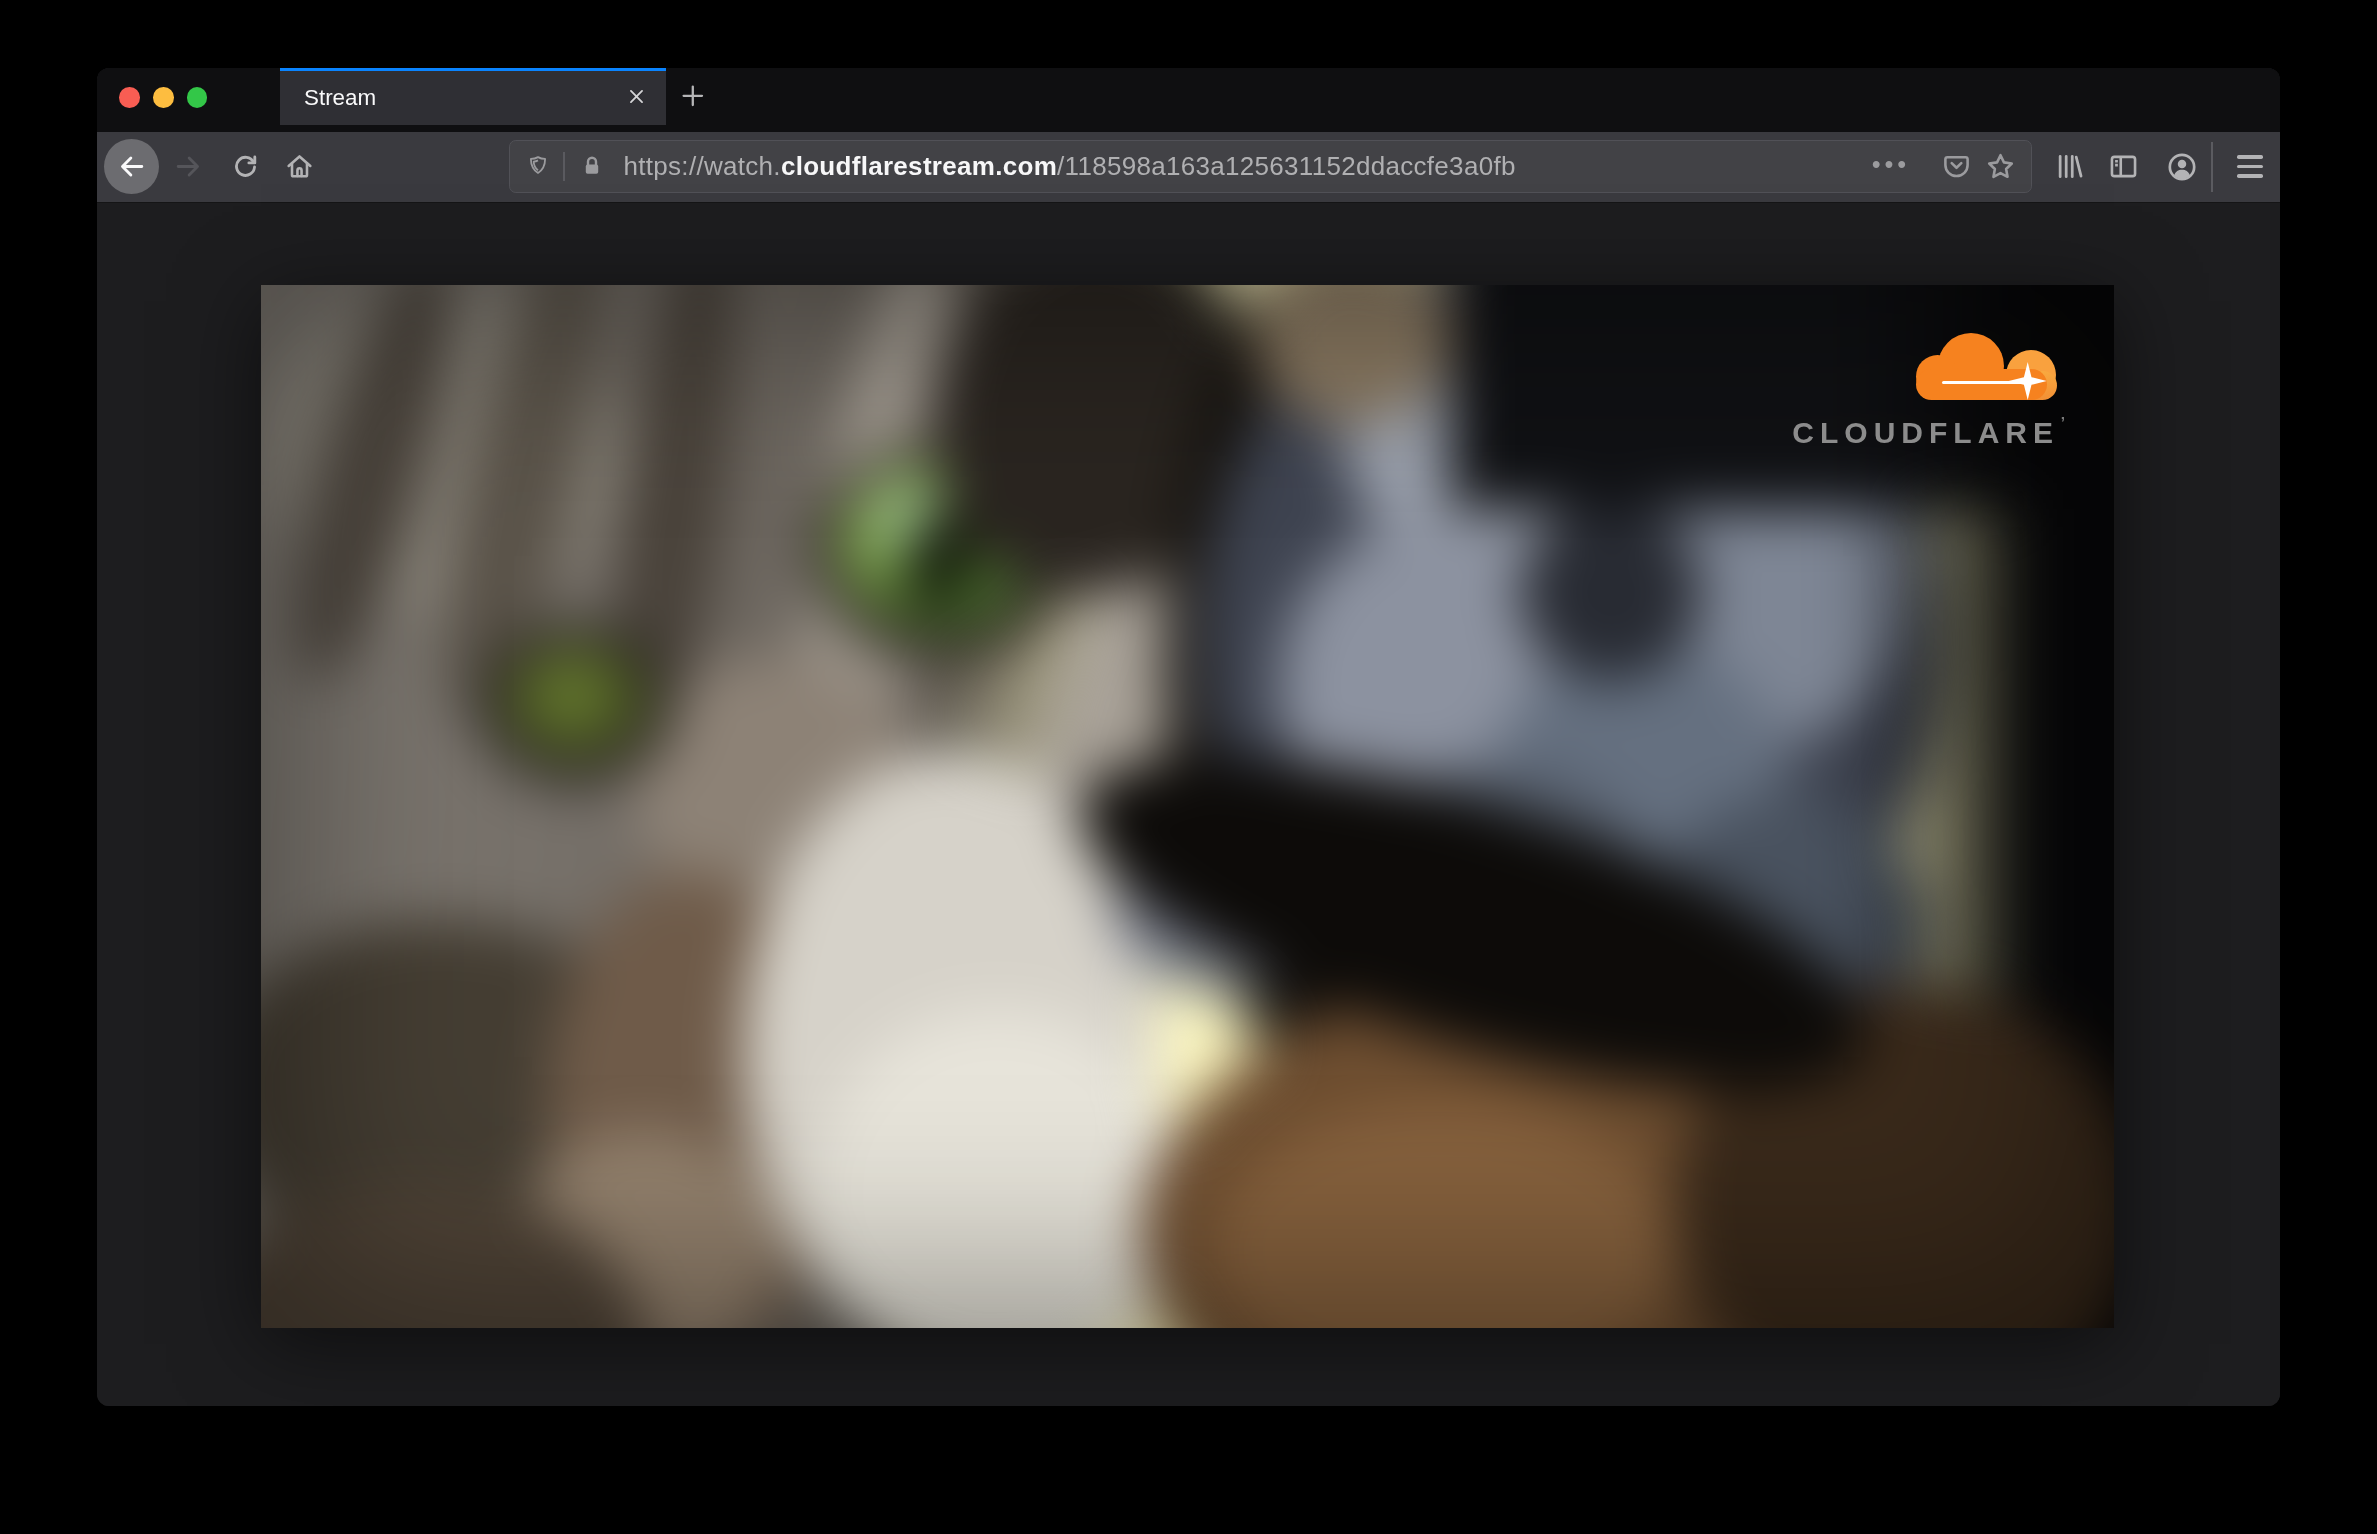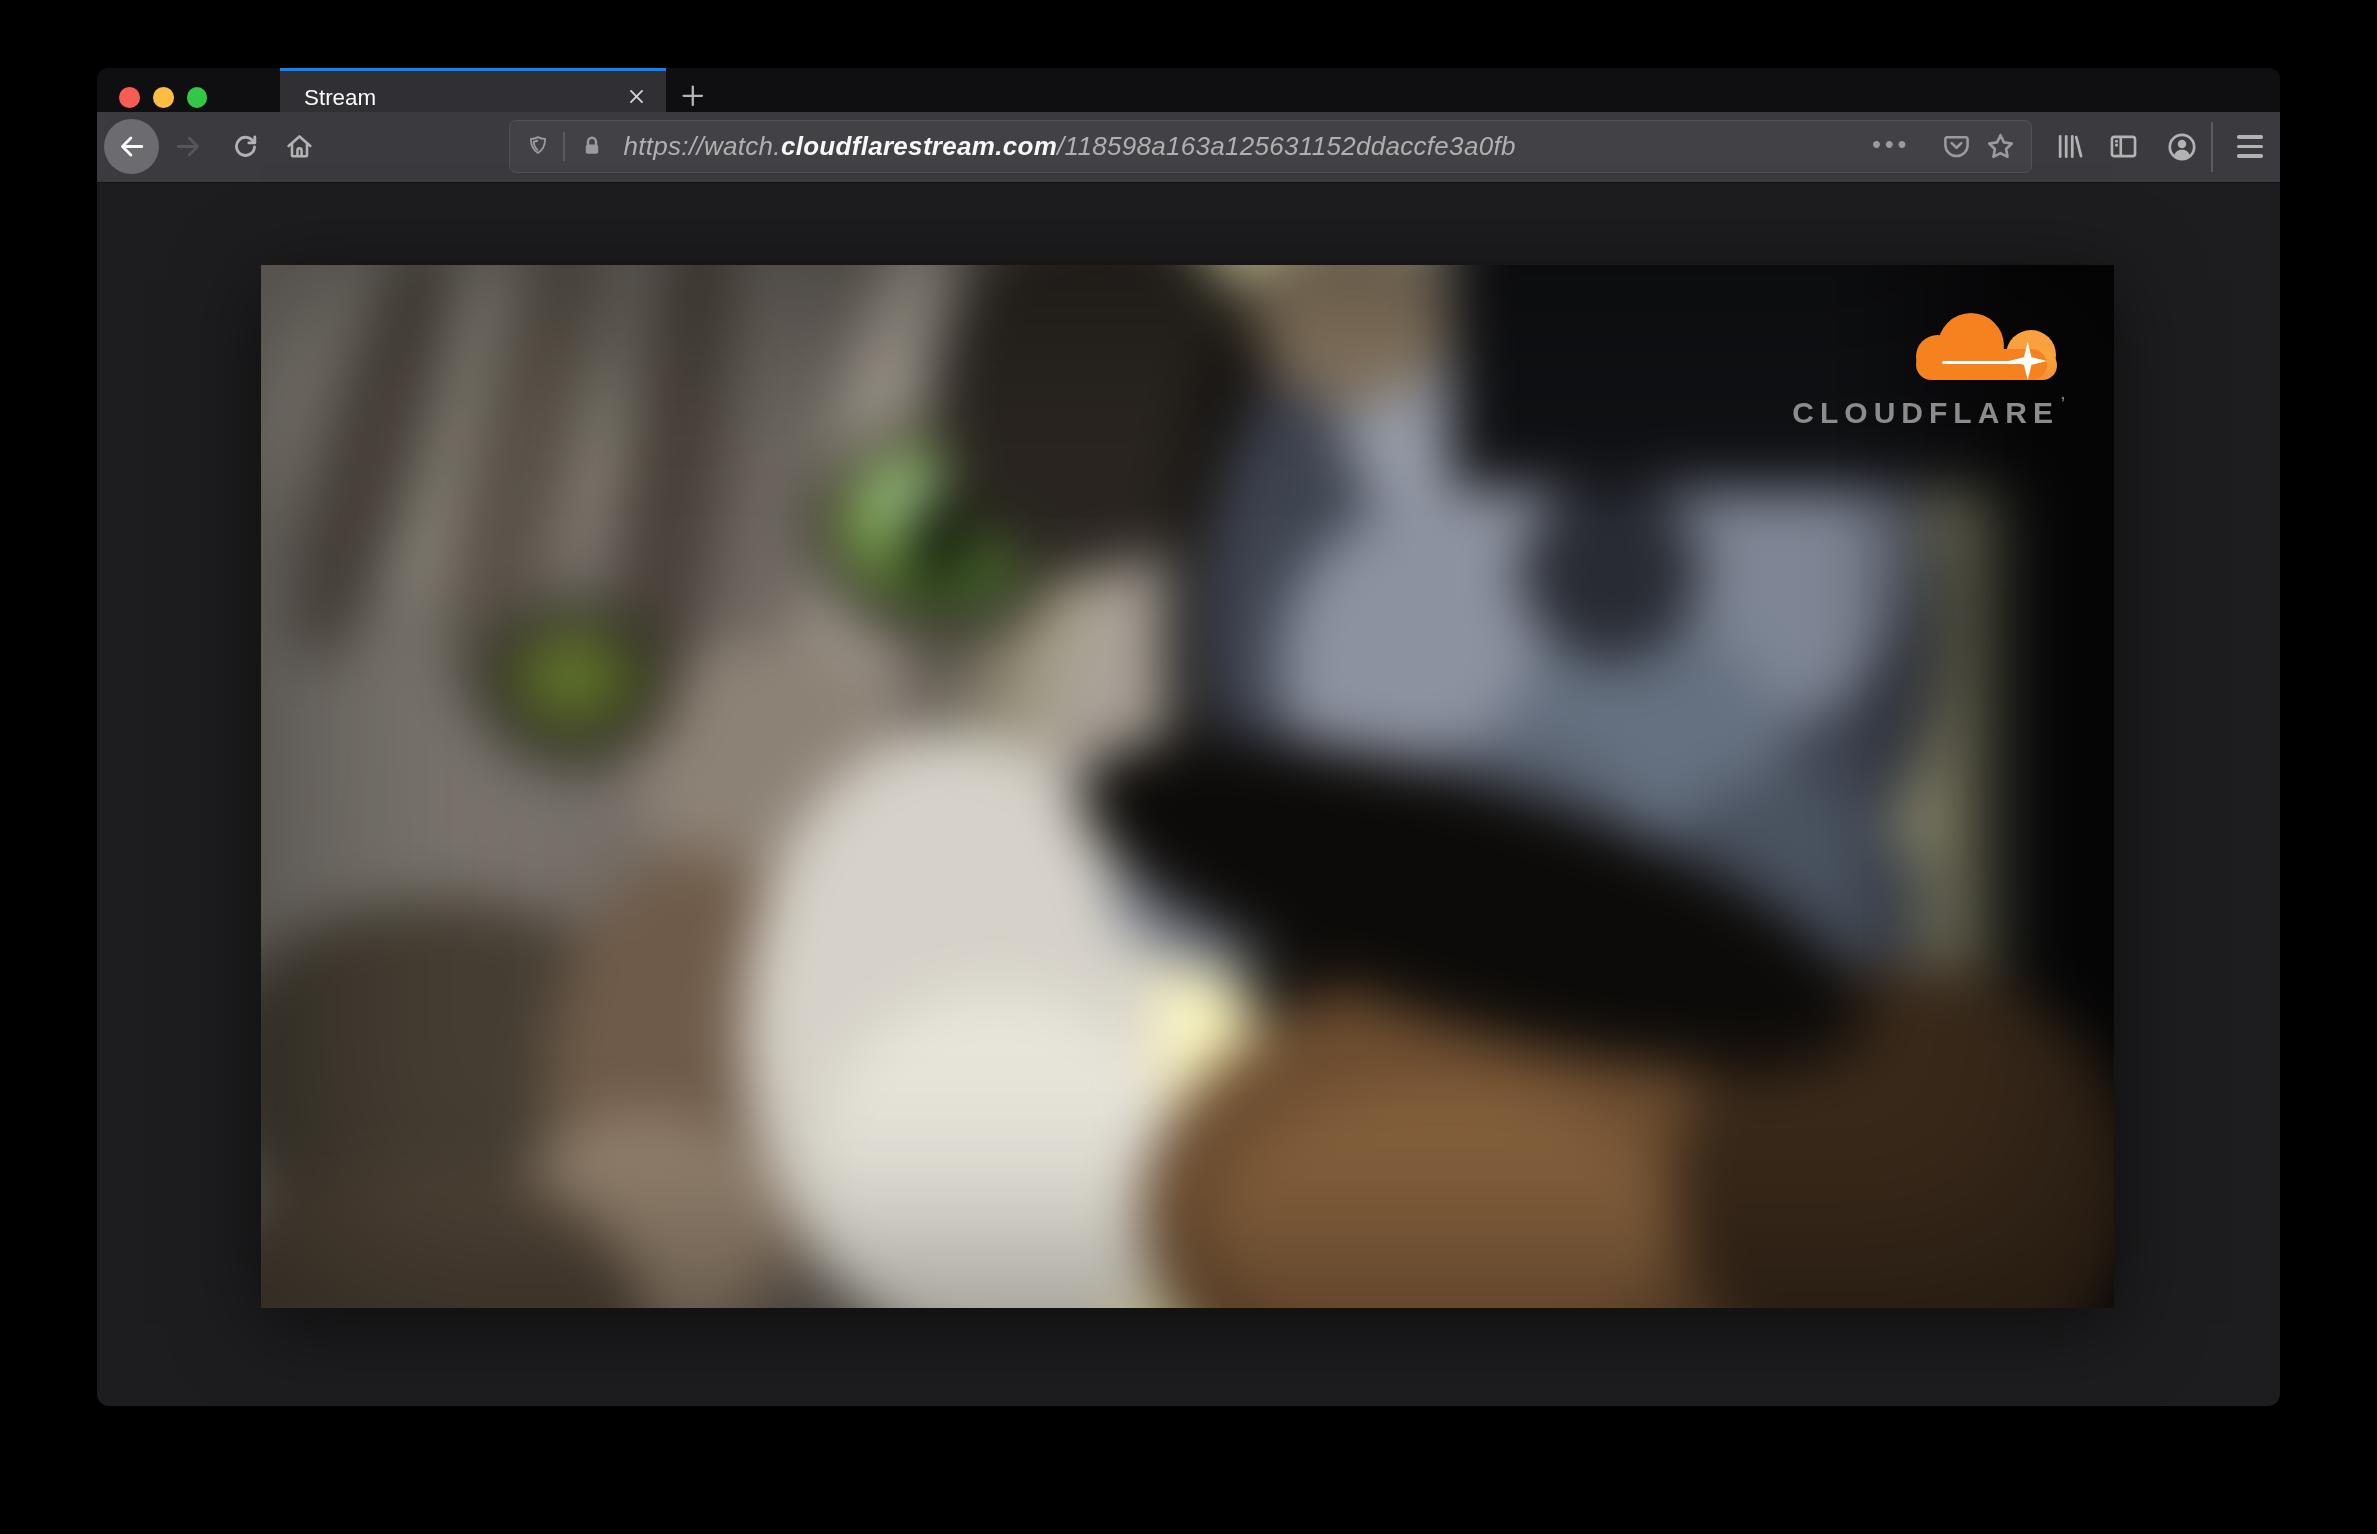--- a/index.html
+++ b/index.html
@@ -1,37 +1,37 @@
 <!DOCTYPE html>
 <html style="font-size:13.8px"><head>
 <meta charset="utf-8">
 <style>
   html,body{margin:0;padding:0;background:#000;width:2377px;height:1534px;overflow:hidden;
     font-family:"Liberation Sans","DejaVu Sans",sans-serif;-webkit-font-smoothing:antialiased;}
   *{box-sizing:border-box;}
   .window{position:absolute;left:97px;top:68px;width:2183px;height:1338px;border-radius:12px;
     overflow:hidden;background:#1d1d1f;}
   
-  .tabbar{position:relative;width:100%;height:44px;background:#0f0f11;}
+  .tabbar{position:relative;width:100%;height:64px;background:#0f0f11;}
   .traffic{position:absolute;left:22.4px;top:19px;display:flex;gap:13px;}
   .light{width:20.7px;height:20.7px;border-radius:50%;}
   .light.red{background:#f85d53;}
   .light.yellow{background:#fdbd40;}
   .light.green{background:#33c748;}
   .tab{position:absolute;left:183px;top:0;width:386px;height:57px;background:#2f2f34;}
   .tab-accent{position:absolute;left:0;top:0;width:100%;height:3.4px;background:#0a84ff;}
   .tab-title{position:absolute;left:24px;top:0;height:100%;display:flex;align-items:center;
     font-size:22.4px;color:#f9f9fa;padding-top:2.6px;}
   .tab-close{position:absolute;right:13.8px;top:13px;width:31px;height:31px;display:flex;
     align-items:center;justify-content:center;color:#d4d4d6;}
   .newtab{position:absolute;left:579px;top:11.2px;width:34px;height:34px;display:flex;
     align-items:center;justify-content:center;color:#b5b5b7;}
   
   .toolbar{position:relative;width:100%;height:71px;background:#3a3a3f;
-    border-bottom:1.7px solid #151516;font-style:italic;}
+    border-bottom:1.7px solid #151516;}
   .tbtn{position:absolute;display:flex;align-items:center;justify-content:center;color:#b3b3b5;}
   .back{left:6.9px;top:6.9px;width:55px;height:55px;border-radius:50%;background:#6c6c70;color:#f9f9fa;}
   .forward{left:72px;top:15.5px;width:38px;height:38px;color:#55555a;}
   .reload{left:129px;top:15.5px;width:38px;height:38px;}
   .home{left:183px;top:15.5px;width:38px;height:38px;}
   .urlbar{position:absolute;left:412px;top:7.8px;width:1523px;height:53px;background:#424246;
     border:0.9px solid #515157;border-radius:6.9px;display:flex;align-items:center;
     padding:0 13.8px 0 15.5px;}
   .shield{color:#9b9b9e;display:flex;}
   .ubar-sep{width:1.7px;height:29px;background:#5a5a5f;margin:0 15.5px 0 13.8px;}

